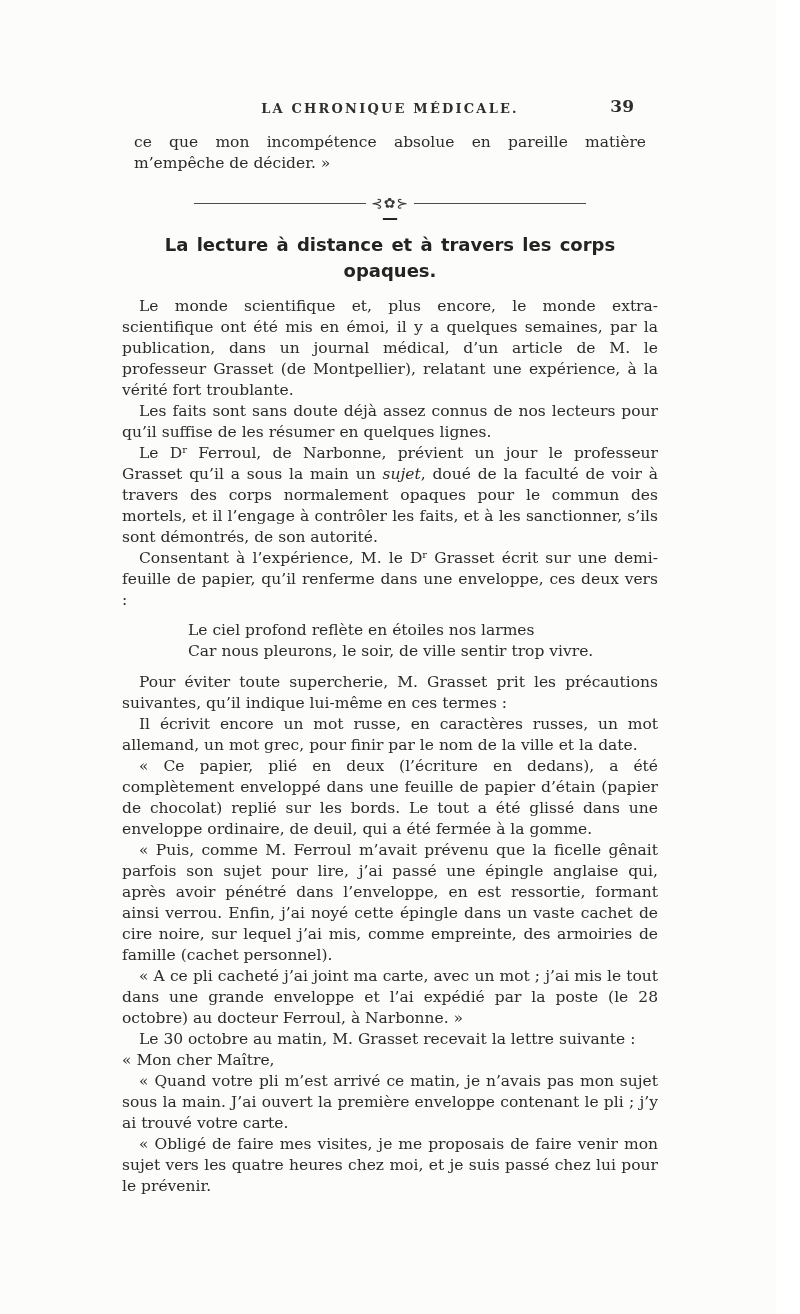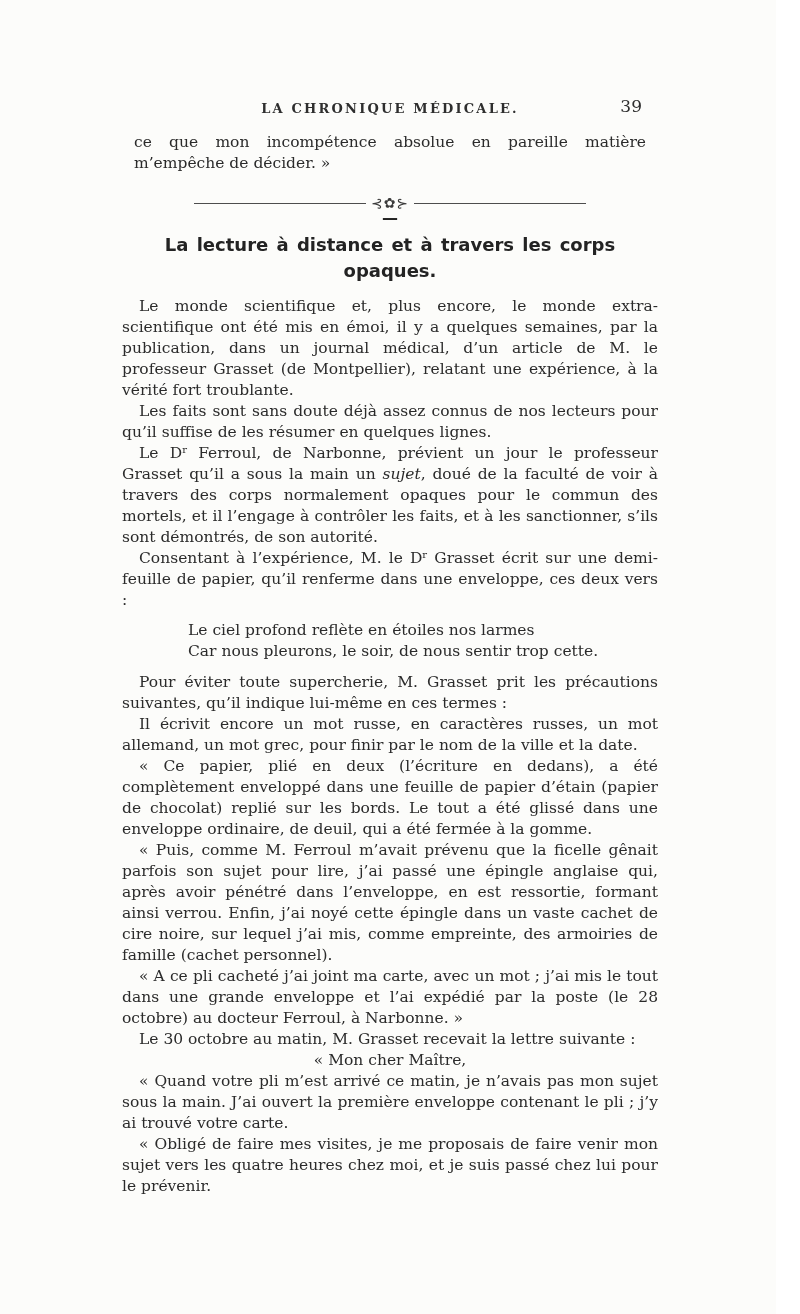--- a/index.html
+++ b/index.html
@@ -22,24 +22,24 @@
     text-align: center;
     font-weight: bold;
     font-size: 13px;
     letter-spacing: 2.2px;
     color: #2e2e2e;
     margin-bottom: 14px;
     line-height: 18px;
   }
   .page-number {
     position: absolute;
-    right: 16px;
+    right: 24px;
     top: -3px;
     font-size: 17px;
-    font-weight: normal;
+    font-weight: bold;
     letter-spacing: 0;
   }
 
   
   .continuation {
     font-size: 15.5px;
     line-height: 21px;
     text-align: justify;
     margin: 12px;
   }
@@ -106,21 +106,21 @@
     line-height: 0;
     letter-spacing: 0;
   }
 
   .verse { margin: 9px 0 10px 66px; text-align: left; }
   .verse div { line-height: 21px; white-space: nowrap; }
 
   .salutation {
     margin: 12px 0 0 66px;
     text-indent: 0 !important;
-    text-align: center;
+    text-align: left;
   }
 </style>
 </head>
 <body>
 
 <div class="page">
 
   <div class="running-header">
     <span>LA CHRONIQUE MÉDICALE.</span>
     <span class="page-number">39</span>
@@ -144,21 +144,21 @@
     <p>Le monde scientifique et, plus encore, le monde extra-scientifique ont été mis en émoi, il y a quelques semaines, par la publication, dans un journal médical, d’un article de M. le professeur Grasset (de Montpellier), relatant une expérience, à la vérité fort troublante.</p>
 
     <p>Les faits sont sans doute déjà assez connus de nos lecteurs pour qu’il suffise de les résumer en quelques lignes.</p>
 
     <p><span>Le D</span><span class="sup">r</span><span> Ferroul, de Narbonne, prévient un jour le professeur Grasset qu’il a sous la main un </span><i>sujet</i><span>, doué de la faculté de voir à travers des corps normalement opaques pour le commun des mortels, et il l’engage à contrôler les faits, et à les sanctionner, s’ils sont démontrés, de son autorité.</span></p>
 
     <p><span>Consentant à l’expérience, M. le D</span><span class="sup">r</span><span> Grasset écrit sur une demi-feuille de papier, qu’il renferme dans une enveloppe, ces deux vers :</span></p>
 
     <div class="verse">
       <div>Le ciel profond reflète en étoiles nos larmes</div>
-      <div>Car nous pleurons, le soir, de nous sentir trop cette.</div>
+      <div>Car nous pleurons, le soir, de ville sentir trop vivre.</div>
     </div>
 
     <p>Pour éviter toute supercherie, M. Grasset prit les précautions suivantes, qu’il indique lui-même en ces termes :</p>
 
     <p>Il écrivit encore un mot russe, en caractères russes, un mot allemand, un mot grec, pour finir par le nom de la ville et la date.</p>
 
     <p>« Ce papier, plié en deux (l’écriture en dedans), a été complètement enveloppé dans une feuille de papier d’étain (papier de chocolat) replié sur les bords. Le tout a été glissé dans une enveloppe ordinaire, de deuil, qui a été fermée à la gomme.</p>
 
     <p>« Puis, comme M. Ferroul m’avait prévenu que la ficelle gênait parfois son sujet pour lire, j’ai passé une épingle anglaise qui, après avoir pénétré dans l’enveloppe, en est ressortie, formant ainsi verrou. Enfin, j’ai noyé cette épingle dans un vaste cachet de cire noire, sur lequel j’ai mis, comme empreinte, des armoiries de famille (cachet personnel).</p>
 

